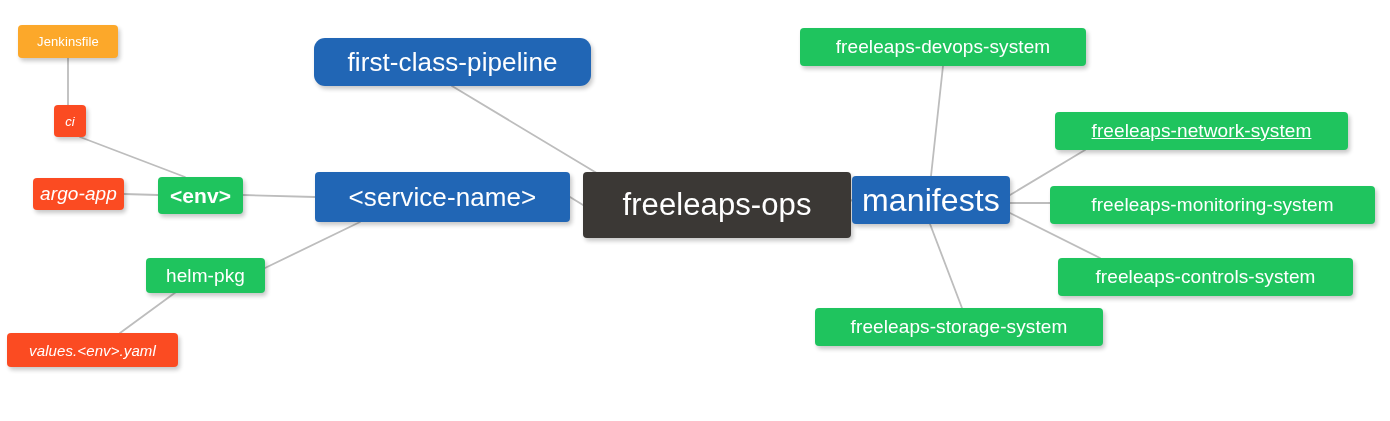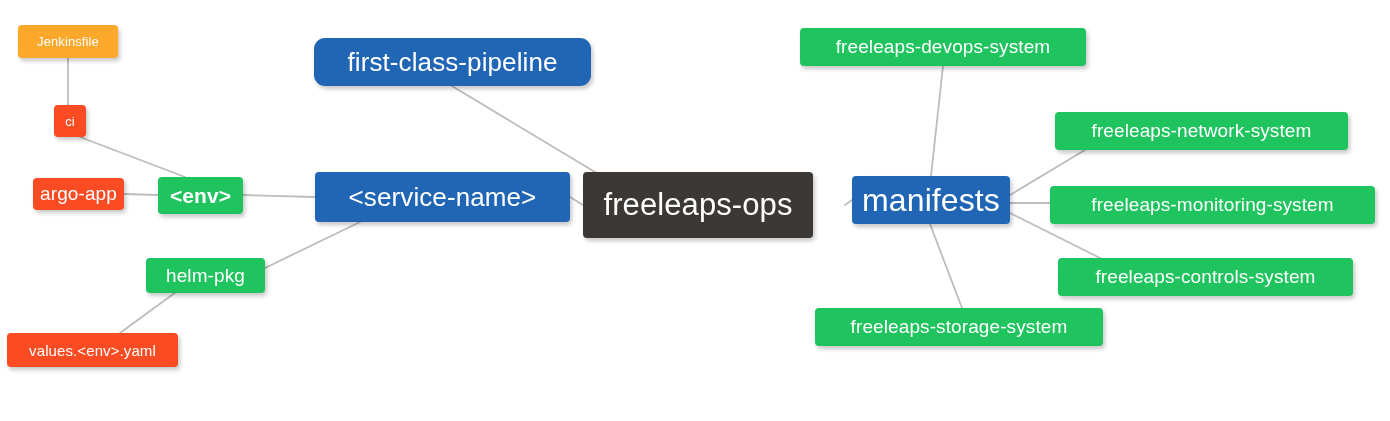--- a/index.html
+++ b/index.html
@@ -34,21 +34,21 @@
     color: #ffffff;
     white-space: nowrap;
     letter-spacing: 0.1px;
     box-shadow: 2px 3px 4px rgba(0,0,0,0.22);
     cursor: pointer;
   }
   .node.root      { background: #3b3835; }
   .node.blue      { background: #2166b5; }
   .node.green     { background: #1fc45e; }
   .node.orange    { background: #fca82a; }
-  .node.red       { background: #fb4b22; }
+  .node.red       { background: #fb4b22; font-style: italic; }
 </style>
 </head>
 <body>
 
 <div id="canvas">
   <svg id="edges" viewBox="0 0 1390 421" preserveAspectRatio="none">
       <line x1="583" y1="205" x2="570" y2="197" stroke="#bdbdbd" stroke-width="1.8" stroke-linecap="round"></line>
       <line x1="600" y1="175" x2="452" y2="86" stroke="#bdbdbd" stroke-width="1.8" stroke-linecap="round"></line>
       <line x1="845" y1="205" x2="852" y2="200" stroke="#bdbdbd" stroke-width="1.8" stroke-linecap="round"></line>
       <line x1="315" y1="197" x2="243" y2="195" stroke="#bdbdbd" stroke-width="1.8" stroke-linecap="round"></line>
@@ -81,30 +81,30 @@
       </div>
       <div class="node red" style="left: 7px; top: 333px; width: 171px; height: 34px; font-size: 15px;">
         <span>values.&lt;env&gt;.yaml</span>
       </div>
       <div class="node blue" style="left: 314px; top: 38px; width: 277px; height: 48px; font-size: 26px; border-radius: 11px;">
         <span>first-class-pipeline</span>
       </div>
       <div class="node blue" style="left: 315px; top: 172px; width: 255px; height: 50px; font-size: 26px; text-align: center;">
         <span>&lt;service-name&gt;</span>
       </div>
-      <div class="node root" style="left: 583px; top: 172px; width: 230px; height: 66px; font-size: 31px; justify-content: center;">
+      <div class="node root" style="left: 583px; top: 172px; width: 268px; height: 66px; font-size: 31px; justify-content: center;">
         <span>freeleaps-ops</span>
       </div>
       <div class="node blue" style="left: 852px; top: 176px; width: 158px; height: 48px; font-size: 32px;">
         <span>manifests</span>
       </div>
       <div class="node green" style="left: 800px; top: 28px; width: 286px; height: 38px; font-size: 19px;">
         <span>freeleaps-devops-system</span>
       </div>
-      <div class="node green" style="left: 1055px; top: 112px; width: 293px; height: 38px; font-size: 19px;">
+      <div class="node green" style="left: 1055px; top: 112px; width: 293px; height: 38px; font-size: 19px; text-decoration: underline;">
         <span>freeleaps-network-system</span>
       </div>
       <div class="node green" style="left: 1050px; top: 186px; width: 325px; height: 38px; font-size: 19px;">
         <span>freeleaps-monitoring-system</span>
       </div>
       <div class="node green" style="left: 1058px; top: 258px; width: 295px; height: 38px; font-size: 19px;">
         <span>freeleaps-controls-system</span>
       </div>
       <div class="node green" style="left: 815px; top: 308px; width: 288px; height: 38px; font-size: 19px;">
         <span>freeleaps-storage-system</span>

